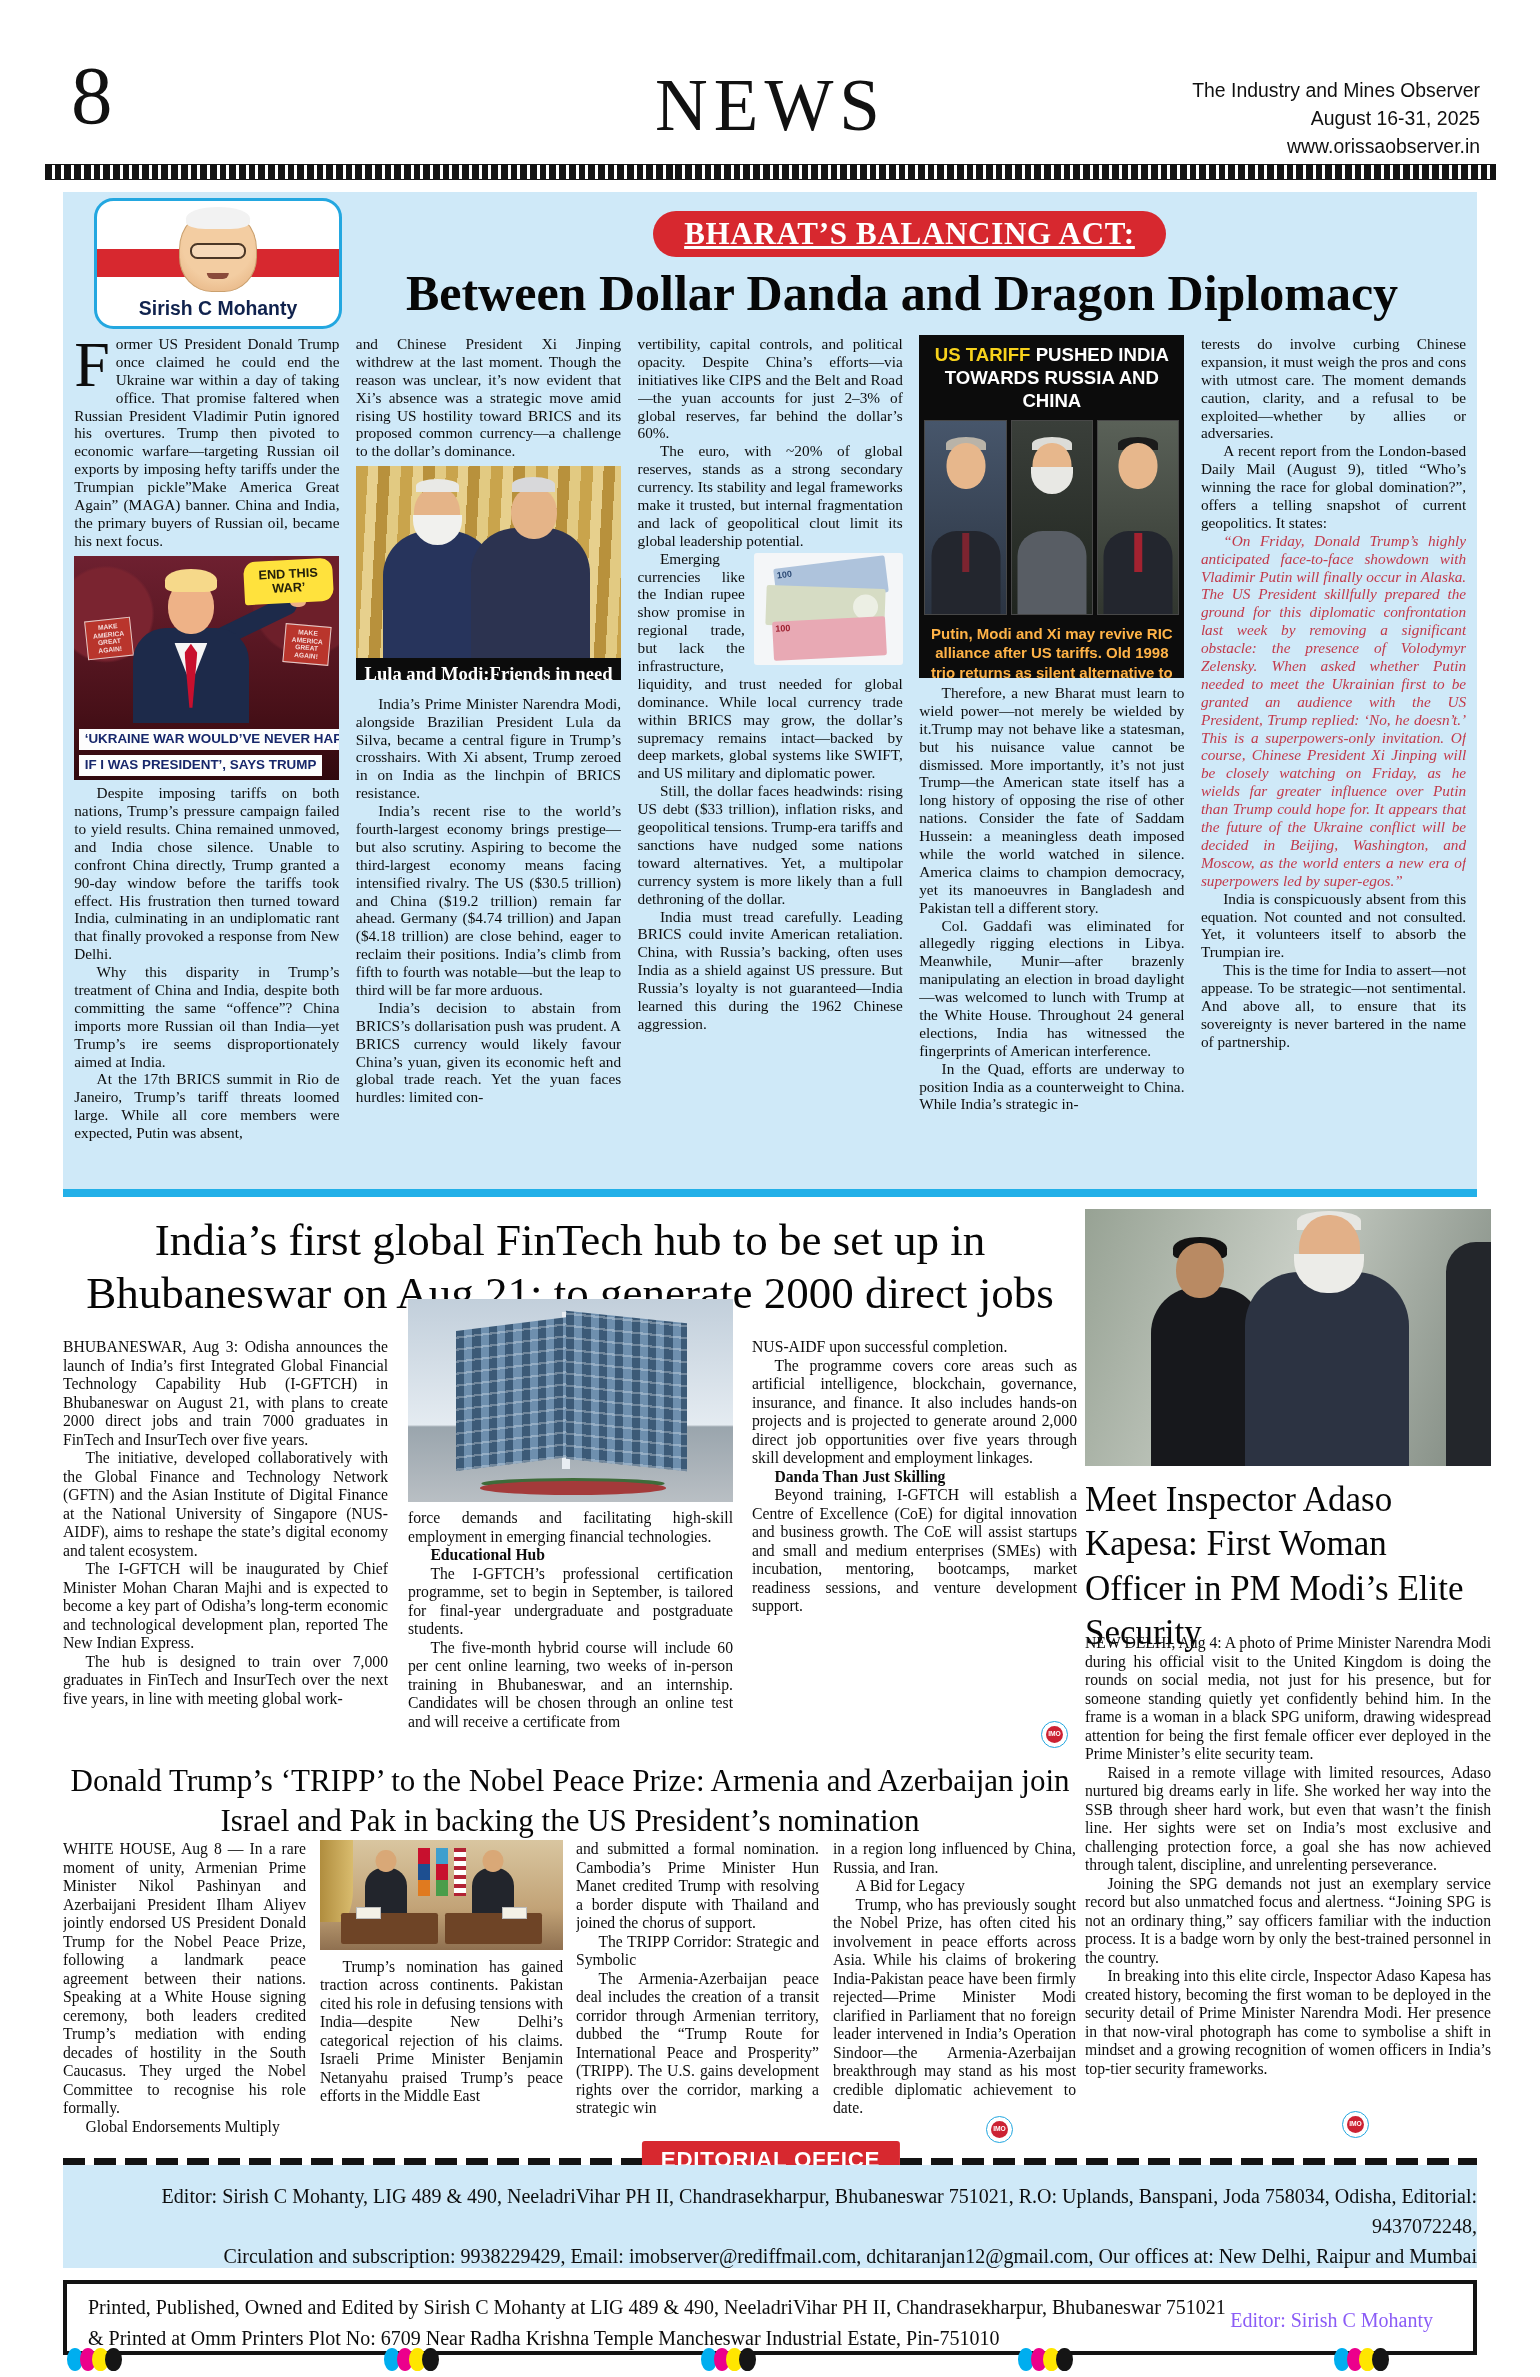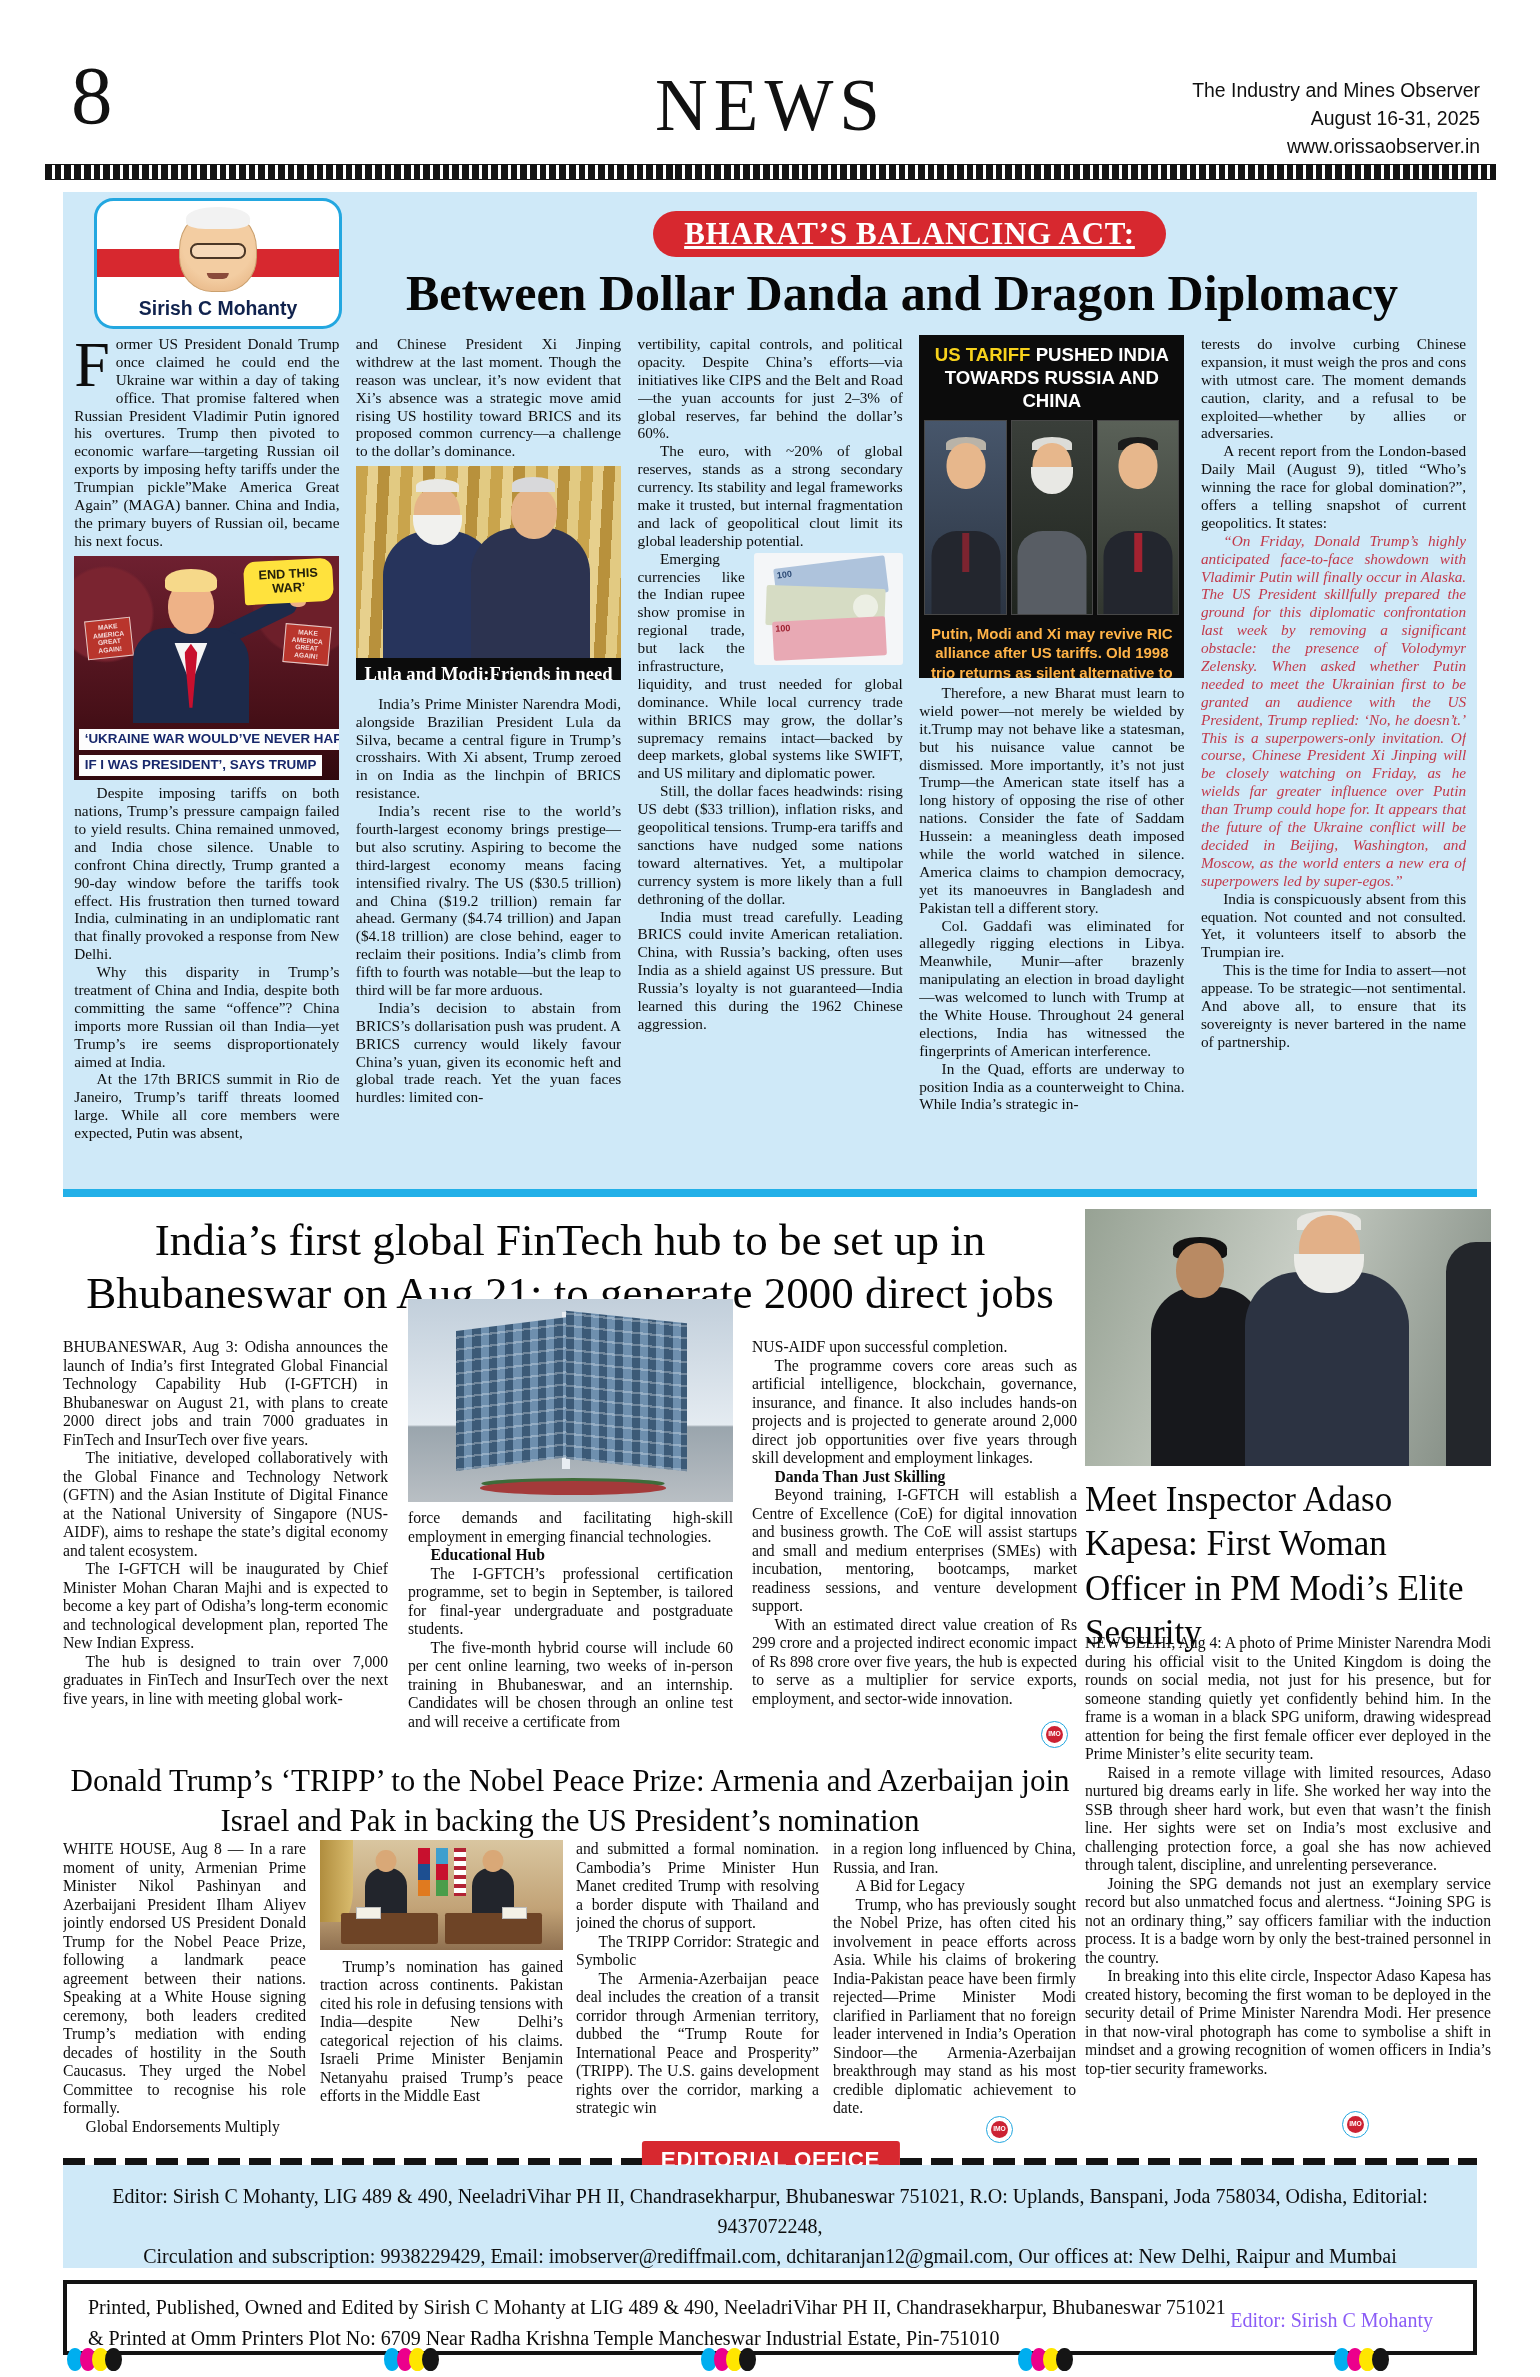--- a/index.html
+++ b/index.html
@@ -161,21 +161,21 @@
   .end-icon { position:absolute; width:27px; height:27px; border-radius:50%; border:1.5px solid #23a7e0; background:#fff; }
   .end-icon::after { content:attr(data-label); position:absolute; inset:3.7px; background:#cc2233; border-radius:50%;
     color:#fff; font:700 6.7px/16.4px "Liberation Sans",sans-serif; text-align:center; }
   .end-fintech { left:1041px; top:1721px; } .end-insp { left:1342px; top:2111px; } .end-tripp { left:986px; top:2116px; }
 
   
   .editorial-rule { position:absolute; left:63px; top:2158px; width:1414px; height:7.5px;
     background:repeating-linear-gradient(90deg,#131313 0 22.4px,#fff 22.4px 31px); }
   .editorial-badge { position:absolute; left:50%; transform:translateX(-50%); top:2141px; background:#d7282f; color:#fff;
     font:700 22.4px/1 "Liberation Sans",sans-serif; padding:8.2px 19.4px; border-radius:3px; letter-spacing:0.7px; }
-  .editorial-box { position:absolute; left:63px; top:2165px; width:1414px; height:103px; background:#cfe9f8; text-align:center; }
+  .editorial-box { position:absolute; left:63px; top:2165px; width:1414px; height:103px; background:#cfe9f8; text-align:right; }
   .editorial-line { font-size:20px; line-height:1.5; color:#0d0d0d; }
   .editorial-line:first-child { padding-top:16.4px; }
   .correspondents { font-size:17px; margin-top:10.4px; color:#0d0d0d; }
 
   .imprint-box { position:absolute; left:63px; top:2280px; width:1414px; height:75px; border:4.5px solid #131313; background:#fff; }
   .imprint-left { position:absolute; left:21px; top:7.5px; font-size:20px; line-height:1.55; color:#0d0d0d; }
   .imprint-editor { position:absolute; right:40px; top:25px; font-size:20px; color:#8b5cf6; }
 
   .reg-marks { position:absolute; left:0; top:2348px; width:100%; height:27px; }
   .reg { position:absolute; top:0; white-space:nowrap; }
@@ -341,21 +341,20 @@
       <p class="noindent">force demands and facilitating high-skill employment in emerging financial technologies.</p>
       <p class="subhead">Educational Hub</p>
       <p>The I-GFTCH’s professional certification programme, set to begin in September, is tailored for final-year undergraduate and postgraduate students.</p>
       <p>The five-month hybrid course will include 60 per cent online learning, two weeks of in-person training in Bhubaneswar, and an internship. Candidates will be chosen through an online test and will receive a certificate from</p>
     </div>
   <div class="f-col3 flow">
       <p class="noindent">NUS-AIDF upon successful completion.</p>
       <p>The programme covers core areas such as artificial intelligence, blockchain, governance, insurance, and finance. It also includes hands-on projects and is projected to generate around 2,000 direct job opportunities over five years through skill development and employment linkages.</p>
       <p class="subhead">Danda Than Just Skilling</p>
       <p>Beyond training, I-GFTCH will establish a Centre of Excellence (CoE) for digital innovation and business growth. The CoE will assist startups and small and medium enterprises (SMEs) with incubation, mentoring, bootcamps, market readiness sessions, and venture development support.</p>
-      <p>With an estimated direct value creation of Rs 299 crore and a projected indirect economic impact of Rs 898 crore over five years, the hub is expected to serve as a multiplier for service exports, employment, and sector-wide innovation.</p>
     </div>
   <div class="end-icon end-fintech" data-label="IMO"></div>
 
   <div class="fig fig-modiuk">
     <div class="guard"></div>
     <div class="guard-hair"></div>
     <div class="guard-head"></div>
     <div class="modiuk"></div>
     <div class="modiuk-hair"></div>
     <div class="modiuk-head"></div>

